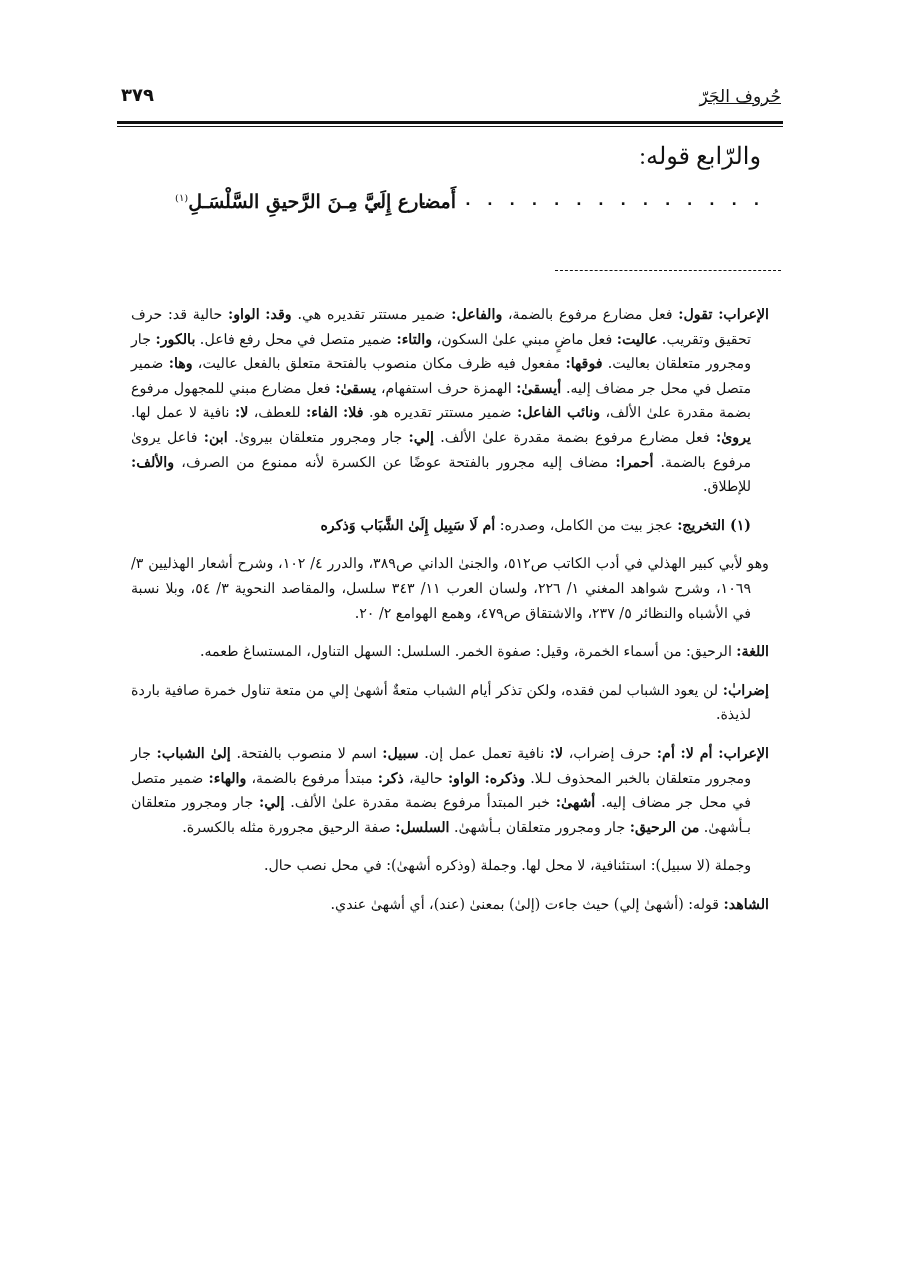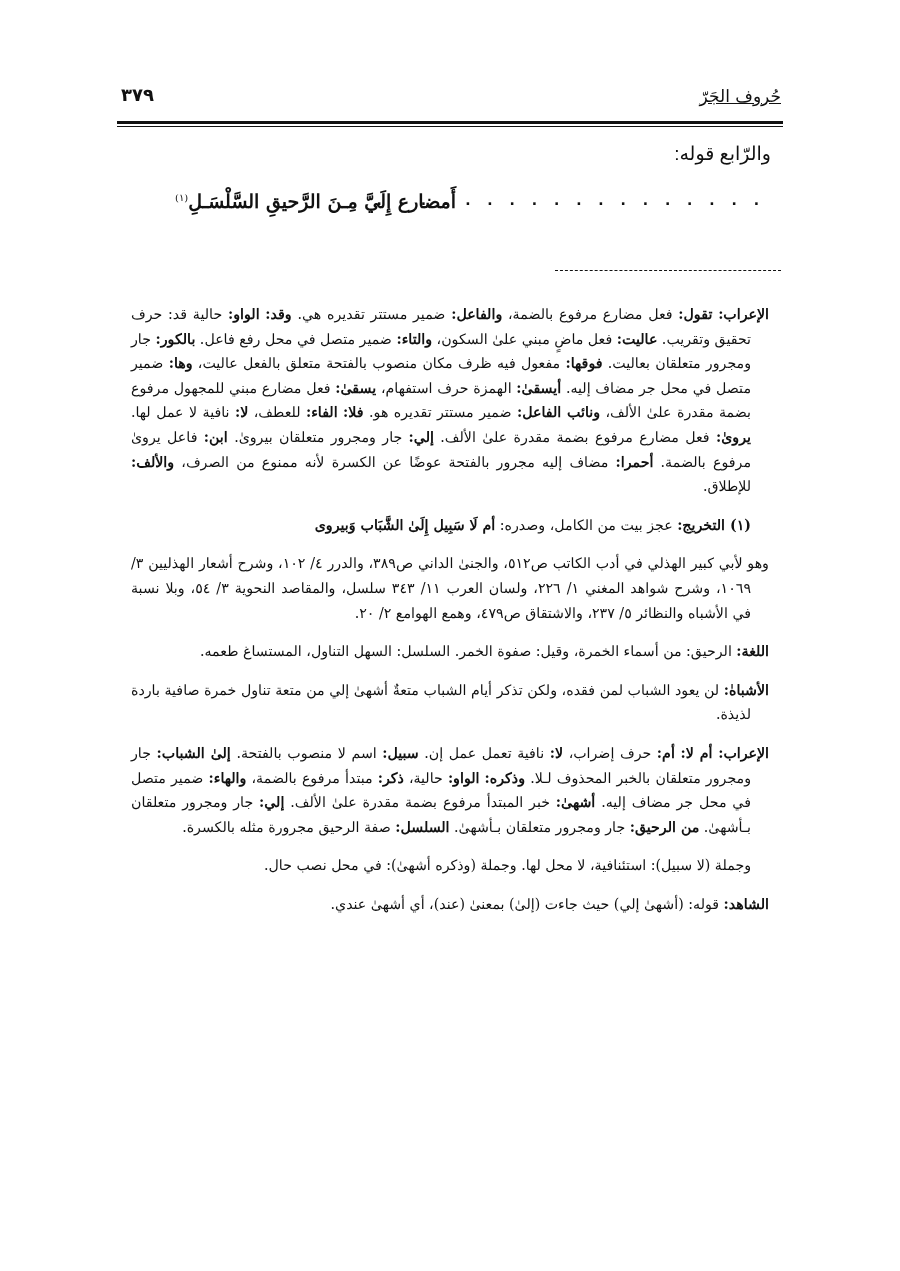--- a/index.html
+++ b/index.html
@@ -9,21 +9,21 @@
   }
   .page { position: absolute; left: 117px; width: 666px; top: 0; }
   .header { position: absolute; top: 82px; left: 0; width: 666px; height: 30px; }
   .running-title { position: absolute; right: 2px; top: 4px; font-family: "DejaVu Serif", serif; font-size: 17px; text-decoration: underline; }
   .page-number { position: absolute; left: 4px; top: 2px; font-family: "DejaVu Sans", sans-serif; font-weight: bold; font-size: 18px; }
   .rule { position: absolute; left: 0; width: 666px; top: 121px; height: 8px; }
   .rule .thick { height: 3px; background: #111; }
   .rule .gap { height: 2px; }
   .rule .thin { height: 1px; background: #111; }
 
-  .intro { position: absolute; right: 12px; top: 142px; font-family: Liberation Sans, sans-serif; font-size: 19px; }
+  .intro { position: absolute; right: 22px; top: 142px; font-family: Liberation Serif, serif; font-size: 24px; }
   .verse { position: absolute; top: 190px; left: 58px; width: 590px; height: 34px; }
   .verse-text { position: absolute; left: 0; top: 0; font-family: "DejaVu Serif", serif; font-weight: bold; font-size: 19px; white-space: nowrap; }
   .verse-text sup { font-size: 10px; font-weight: normal; }
   .verse-dots { position: absolute; right: 0; top: 2px; letter-spacing: 6px; font-size: 14px; font-weight: bold; white-space: nowrap; direction: ltr; }
 
   .fn-sep { position: absolute; right: 2px; top: 270px; width: 226px; border-top: 1px dashed #111; }
 
   .notes { position: absolute; top: 288px; left: 0; width: 666px; font-family: "DejaVu Serif", serif; font-size: 14.2px; line-height: 24.6px; text-align: justify; text-align-last: right; }
   .para { margin: 14px; padding-right: 18px; text-indent: -18px; }
   .para b { font-weight: bold; }
@@ -47,21 +47,21 @@
 
   <div class="verse">
     <span class="verse-dots">. . . . . . . . . . . . . . . . . .</span>
     <span class="verse-text"><span>أَمضارع إِلَيَّ مِـنَ الرَّحيقِ السَّلْسَـلِ</span><sup>(١)</sup></span>
   </div>
 
   <div class="fn-sep"></div>
 
   <div class="notes" id="notes">
       <p class="para"><b>الإعراب:</b> <b>تقول:</b><span> فعل مضارع مرفوع بالضمة، </span><b>والفاعل:</b><span> ضمير مستتر تقديره هي. </span><b>وقد:</b><span> </span><b>الواو:</b><span> حالية قد: حرف تحقيق وتقريب. </span><b>عاليت:</b><span> فعل ماضٍ مبني علىٰ السكون، </span><b>والتاء:</b><span> ضمير متصل في محل رفع فاعل. </span><b>بالكور:</b><span> جار ومجرور متعلقان بعاليت. </span><b>فوقها:</b><span> مفعول فيه ظرف مكان منصوب بالفتحة متعلق بالفعل عاليت، </span><b>وها:</b><span> ضمير متصل في محل جر مضاف إليه. </span><b>أيسقىٰ:</b><span> الهمزة حرف استفهام، </span><b>يسقىٰ:</b><span> فعل مضارع مبني للمجهول مرفوع بضمة مقدرة علىٰ الألف، </span><b>ونائب الفاعل:</b><span> ضمير مستتر تقديره هو. </span><b>فلا:</b><span> </span><b>الفاء:</b><span> للعطف، </span><b>لا:</b><span> نافية لا عمل لها. </span><b>يروىٰ:</b><span> فعل مضارع مرفوع بضمة مقدرة علىٰ الألف. </span><b>إلي:</b><span> جار ومجرور متعلقان بيروىٰ. </span><b>ابن:</b><span> فاعل يروىٰ مرفوع بالضمة. </span><b>أحمرا:</b><span> مضاف إليه مجرور بالفتحة عوضًا عن الكسرة لأنه ممنوع من الصرف، </span><b>والألف:</b><span> للإطلاق.</span></p>
-      <p class="para ind"><b>(١) التخريج:</b> <span> عجز بيت من الكامل، وصدره: </span><b>أم لَا سَبِيل إِلَىٰ الشَّبَاب وَبيروى</b></p>
+      <p class="para ind"><b>(١) التخريج:</b> <span> عجز بيت من الكامل، وصدره: </span><b>أم لَا سَبِيل إِلَىٰ الشَّبَاب وَذكره</b></p>
       <p class="para"><span>وهو لأبي كبير الهذلي في أدب الكاتب ص٥١٢، والجنىٰ الداني ص٣٨٩، والدرر ٤/ ١٠٢، وشرح أشعار الهذليين ٣/ ١٠٦٩، وشرح شواهد المغني ١/ ٢٢٦، ولسان العرب ١١/ ٣٤٣ سلسل، والمقاصد النحوية ٣/ ٥٤، وبلا نسبة في الأشباه والنظائر ٥/ ٢٣٧، والاشتقاق ص٤٧٩، وهمع الهوامع ٢/ ٢٠.</span></p>
       <p class="para"><b>اللغة:</b> <span> الرحيق: من أسماء الخمرة، وقيل: صفوة الخمر. السلسل: السهل التناول، المستساغ طعمه.</span></p>
-      <p class="para"><b>الأشباهٰ:</b> <span> لن يعود الشباب لمن فقده، ولكن تذكر أيام الشباب متعةٌ أشهىٰ إلي من متعة تناول خمرة صافية باردة لذيذة.</span></p>
+      <p class="para"><b>إضرابٰ:</b> <span> لن يعود الشباب لمن فقده، ولكن تذكر أيام الشباب متعةٌ أشهىٰ إلي من متعة تناول خمرة صافية باردة لذيذة.</span></p>
       <p class="para"><b>الإعراب:</b> <b>أم لا:</b><span> </span><b>أم:</b><span> حرف إضراب، </span><b>لا:</b><span> نافية تعمل عمل إن. </span><b>سبيل:</b><span> اسم لا منصوب بالفتحة. </span><b>إلىٰ الشباب:</b><span> جار ومجرور متعلقان بالخبر المحذوف لـلا. </span><b>وذكره:</b><span> </span><b>الواو:</b><span> حالية، </span><b>ذكر:</b><span> مبتدأ مرفوع بالضمة، </span><b>والهاء:</b><span> ضمير متصل في محل جر مضاف إليه. </span><b>أشهىٰ:</b><span> خبر المبتدأ مرفوع بضمة مقدرة علىٰ الألف. </span><b>إلي:</b><span> جار ومجرور متعلقان بـأشهىٰ. </span><b>من الرحيق:</b><span> جار ومجرور متعلقان بـأشهىٰ. </span><b>السلسل:</b><span> صفة الرحيق مجرورة مثله بالكسرة.</span></p>
       <p class="para ind"><span>وجملة (لا سبيل): استئنافية، لا محل لها. وجملة (وذكره أشهىٰ): في محل نصب حال.</span></p>
       <p class="para"><b>الشاهد:</b> <span> قوله: (أشهىٰ إلي) حيث جاءت (إلىٰ) بمعنىٰ (عند)، أي أشهىٰ عندي.</span></p>
     </div>
 </div>
 
 </body></html>

